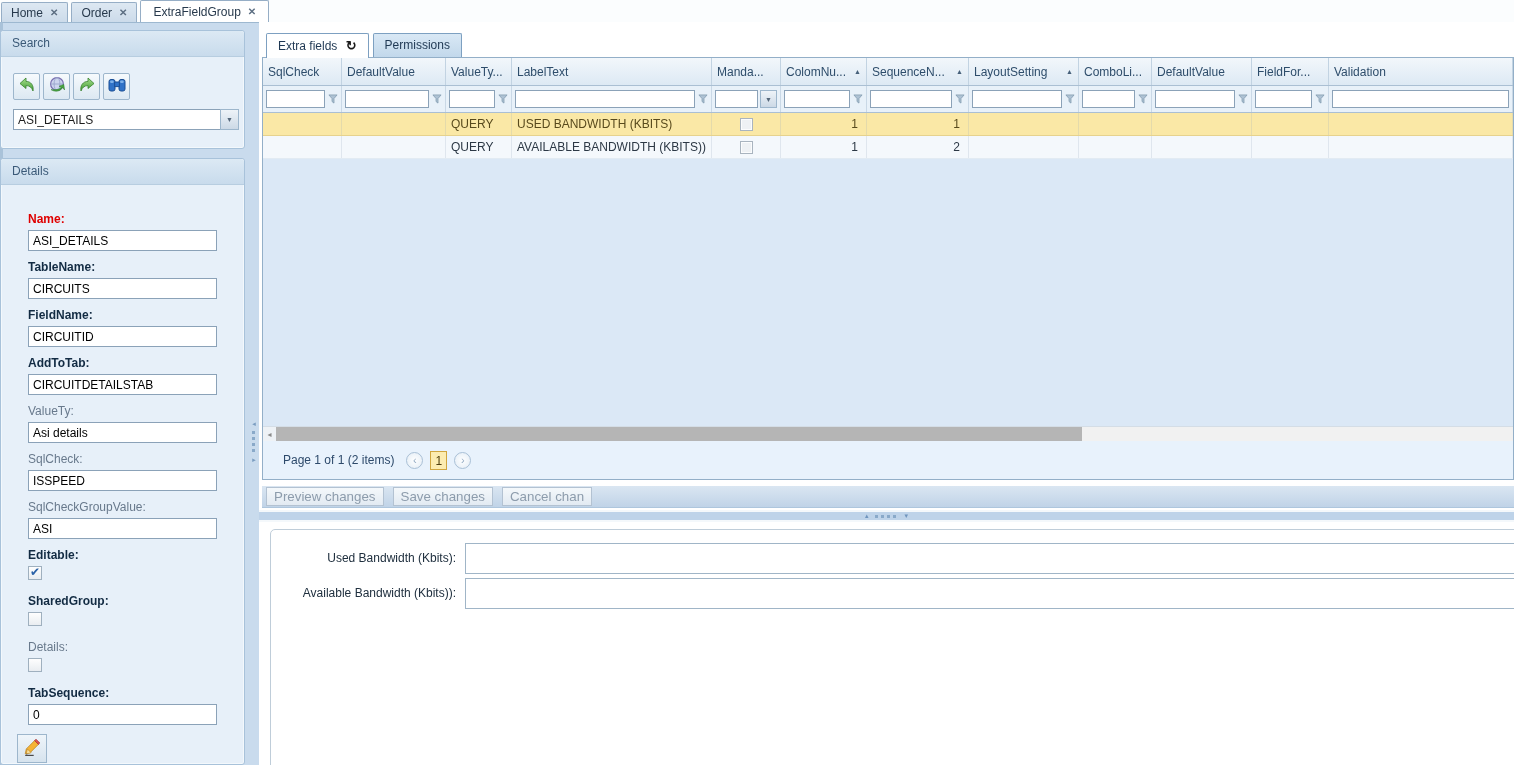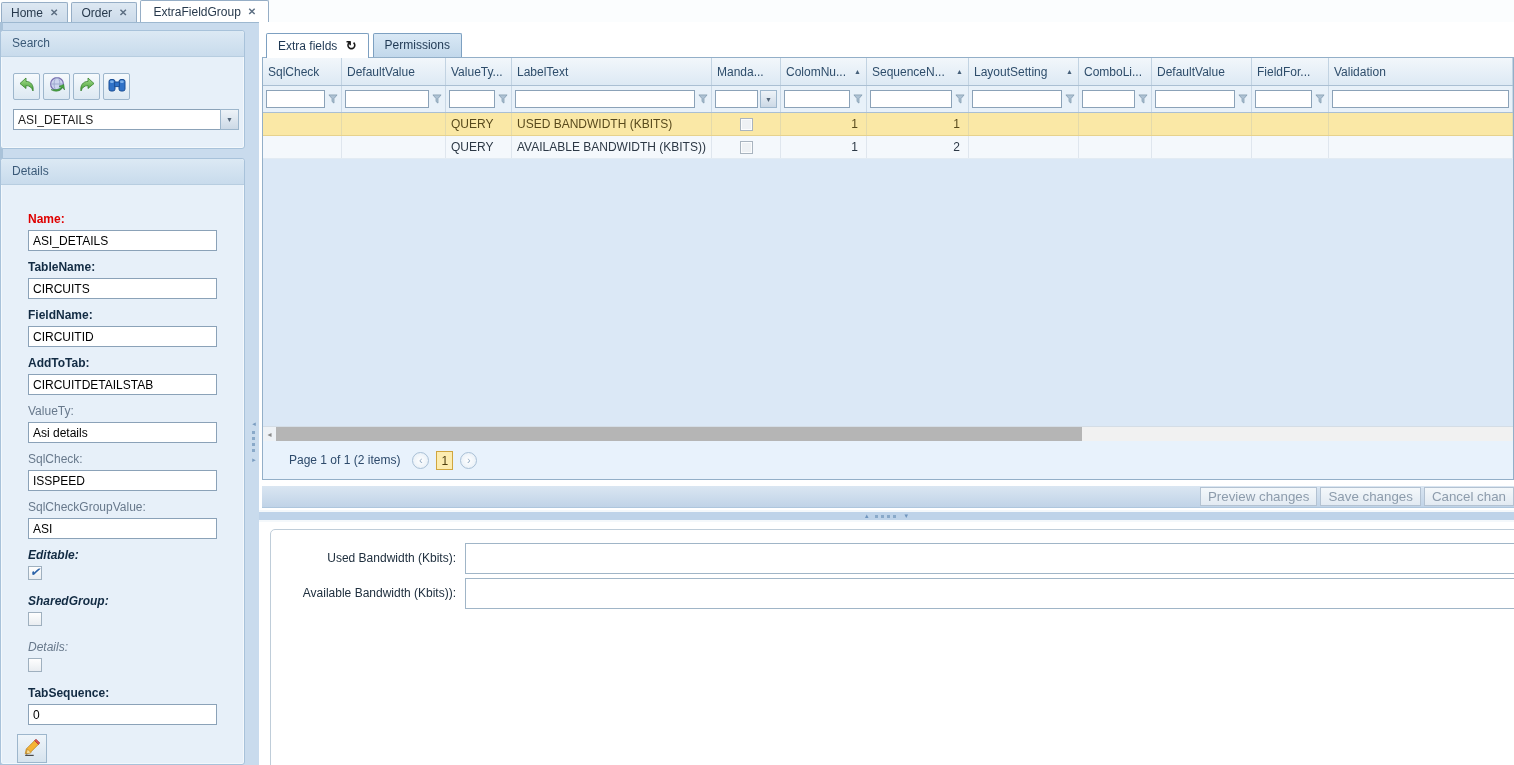--- a/index.html
+++ b/index.html
@@ -35,21 +35,21 @@
   .dd-btn { width:19px; height:21px; background:linear-gradient(#eef3f8,#ccd9e6); border:1px solid #9db6cc;
     display:flex; align-items:center; justify-content:center; font-size:7px; color:#55677a; cursor:pointer; }
 
   .d-body { padding:27px 0 0 27px; }
   .fld { margin-bottom:9px; }
   .fld .lb { display:block; margin-bottom:3px; height:15px; }
   .lb-red  { color:#df0000; font-weight:bold; }
   .lb-bold { color:#122b43; font-weight:bold; }
   .lb-gray { color:#68798c; }
   .fld input[type=text] { width:189px; height:21px; border:1px solid #8ba2b8; padding:0 4px; font:12px "Liberation Sans",sans-serif; }
-  .cbfld { margin-bottom:14px;font-style:italic; }
+  .cbfld { margin-bottom:14px; }
   .cb { width:14px; height:14px; border:1px solid #9fb0bf; background:linear-gradient(#fefefe,#e9edf1); position:relative; cursor:pointer; }
   .cb.checked::after { content:"✔"; position:absolute; left:1px; top:-2px; font-size:12px; color:#2b62a8; }
   .pencil-btn { position:absolute; left:16px; top:575px; width:30px; height:29px; display:flex; align-items:center; justify-content:center;
     background:linear-gradient(#eff5fa,#d6e3ee); border:1px solid #9db6cc; cursor:pointer; }
 
   
   .vsplit { position:absolute; left:249px; top:30px; width:10px; height:735px; display:flex; flex-direction:column; align-items:center; }
   .vsplit .vh { margin-top:390px; display:flex; flex-direction:column; align-items:center; gap:3px; color:#7a9cc0; font-size:7px; }
   .vdots { width:3px; height:22px; background:repeating-linear-gradient(#89a9c9 0 3px, transparent 3px 6px); }
 
@@ -78,29 +78,29 @@
   .gc.ctr { display:flex; align-items:center; justify-content:center; }
   .rowcb { width:13px; height:13px; border:1px solid #a9b4bf; background:#eef1f4; box-shadow:inset 0 0 0 1px #fbfcfd; }
   .gfill { flex:1; background:#dbe8f6; }
 
   
   .hscroll { height:15px; background:#f1f1f1; display:flex; align-items:stretch; border-top:1px solid #d4dde6; }
   .sarrow { width:13px; display:flex; align-items:center; justify-content:center; font-size:8px; color:#8a8a8a; background:#eef2f6; cursor:pointer; }
   .sthumb { width:806px; background:#b5b5b5; cursor:pointer; }
 
   
-  .pager { height:38px; background:#e8f2fc; display:flex; align-items:center; padding-left:26px; color:#2d4a6b; gap:4px; }
+  .pager { height:38px; background:#e8f2fc; display:flex; align-items:center; padding-left:20px; color:#2d4a6b; gap:4px; }
   .pgbtn { width:17px; height:17px; border-radius:50%; border:1px solid #a9c0d6; background:radial-gradient(#ffffff,#e2ecf5);
     display:flex; align-items:center; justify-content:center; color:#93abc4; font-size:11px; cursor:pointer; }
   .pgnum { min-width:17px; height:19px; text-align:center; line-height:18px; background:#fcecb0; border:1px solid #d0a63f; color:#4f3f0e; margin:0 3px; cursor:pointer; }
   .pager .sum { margin-right:8px; }
 
   
   .gtoolbar { position:absolute; left:262px; top:486px; width:1252px; height:22px; background:linear-gradient(#dae6f2,#c0d3e7);
-    display:flex; justify-content:flex-end; align-items:center; gap:3px; padding:0 0 0 4px; overflow:hidden; border-bottom:1px solid #aec6dd; }
+    display:flex; align-items:center; gap:9px; padding:0 0 0 4px; overflow:hidden; border-bottom:1px solid #aec6dd; }
   .tb-btn { height:19px; padding:0 7px; background:linear-gradient(#f4f8fb,#e2eaf2); border:1px solid #b3c2d2; color:#8d9cac; white-space:nowrap; cursor:pointer; }
 
   
   .hsplit { position:absolute; left:259px; top:510px; right:0; height:12px; background:#bed3e9; border-top:2px solid #f4f8fb; border-bottom:2px solid #f4f8fb;
     display:flex; align-items:center; justify-content:center; gap:6px; color:#6f94bd; font-size:7px; }
   .hdots { width:24px; height:3px; background:repeating-linear-gradient(90deg,#89a9c9 0 3px, transparent 3px 6px); }
 
   
   .bottom { position:absolute; left:259px; top:524px; right:0; bottom:0; background:#fff; }
   .fieldset { position:absolute; left:11px; top:5px; width:1270px; height:300px; border:1px solid #bfcdd9; border-radius:5px; }

